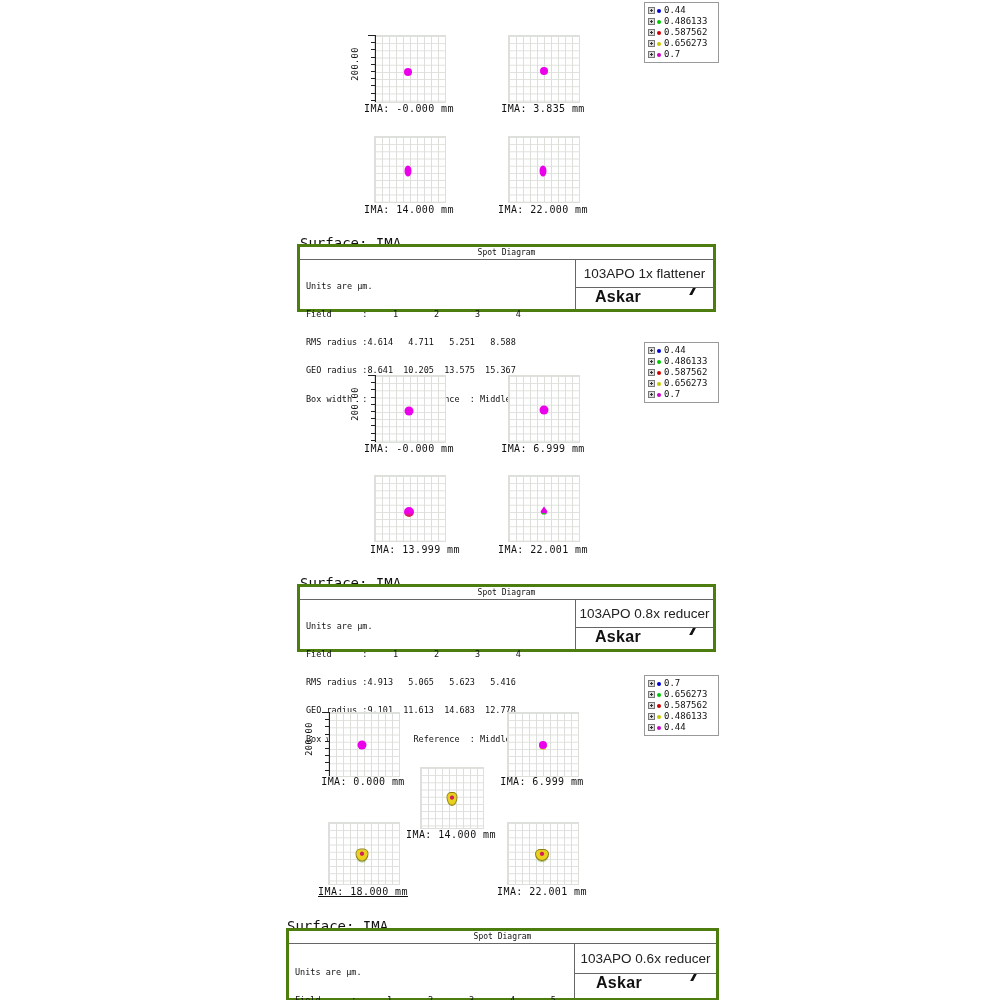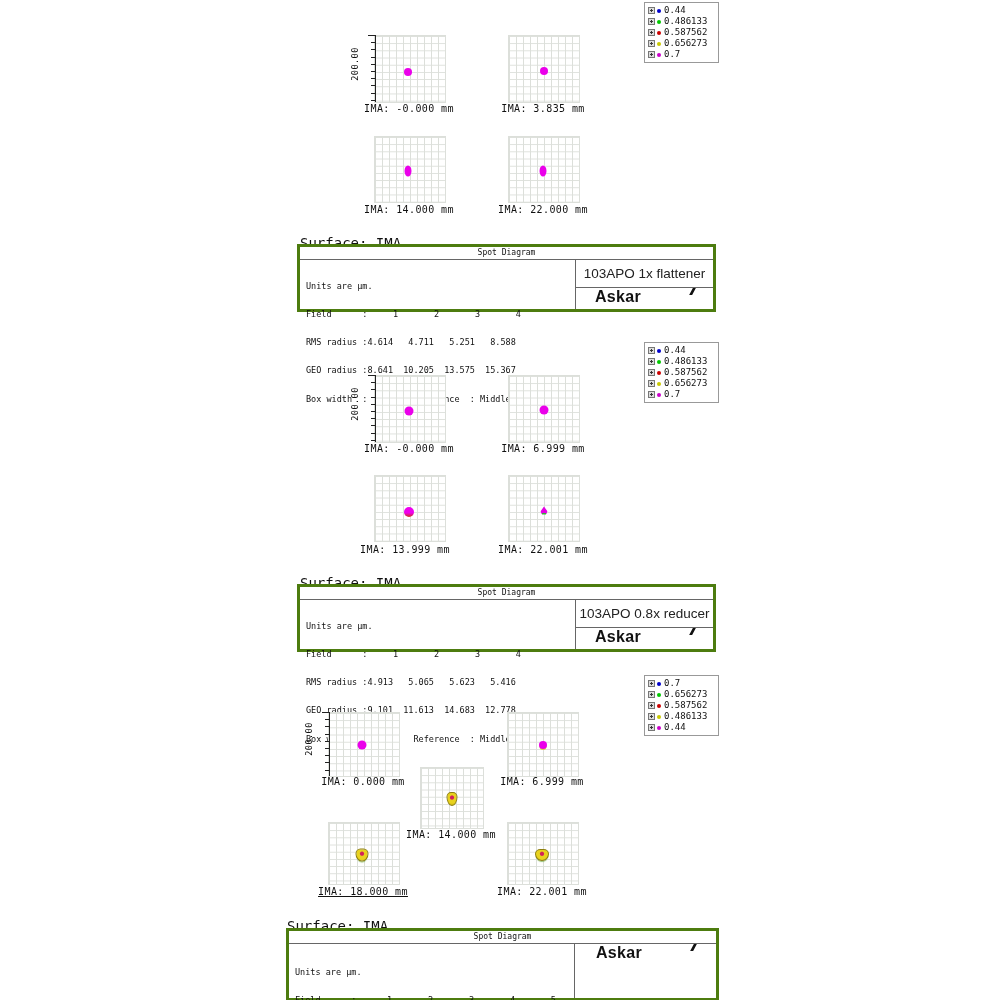--- a/index.html
+++ b/index.html
@@ -171,21 +171,21 @@
     </div>
     <div class="ima" style="left:359px;top:443px;">IMA: -0.000 mm</div>
     <div class="ima" style="left:493px;top:443px;">IMA: 6.999 mm</div>
 
     <div class="grid" style="left:374px;top:475px;width:70px;height:65px;">
       <div class="sp sp-redfringe" style="left:48%;top:55%;width:10px;height:10px;"></div>
     </div>
     <div class="grid" style="left:508px;top:475px;width:70px;height:65px;">
       <div class="sp sp-tri" style="left:50%;top:53%;width:8px;height:8px;"></div>
     </div>
-    <div class="ima" style="left:355px;top:544px;">IMA: 13.999 mm</div>
+    <div class="ima" style="left:365px;top:544px;">IMA: 13.999 mm</div>
     <div class="ima" style="left:493px;top:544px;">IMA: 22.001 mm</div>
 
     <div class="surface" style="left:300px;top:575px;">Surface: IMA</div>
     <div class="tbl" style="left:297px;top:584px;width:413px;height:62px;">
       <div class="tbl-header">Spot Diagram</div>
       <div class="tbl-body" style="height:49px;">
         <div class="stats">
           <div>Units are μm.</div>
           <div>Field      :     1       2       3       4</div>
           <div>RMS radius :4.913   5.065   5.623   5.416</div>
@@ -262,20 +262,21 @@
       <div class="tbl-header">Spot Diagram</div>
       <div class="tbl-body" style="height:54px;">
         <div class="stats" style="top:5px;">
           <div>Units are μm.</div>
           <div>Field      :      1       2       3       4       5</div>
           
           
           
         </div>
         <div class="rightcol" style="width:141px;">
+          <div class="cfg-title" style="height:29px;">103APO 0.6x reducer</div>
           <div class="brand">
               <span>Askar</span>
               <span class="brand-mark"></span>
             </div>
         </div>
       </div>
     </div>
   </div>
 
 </div>

